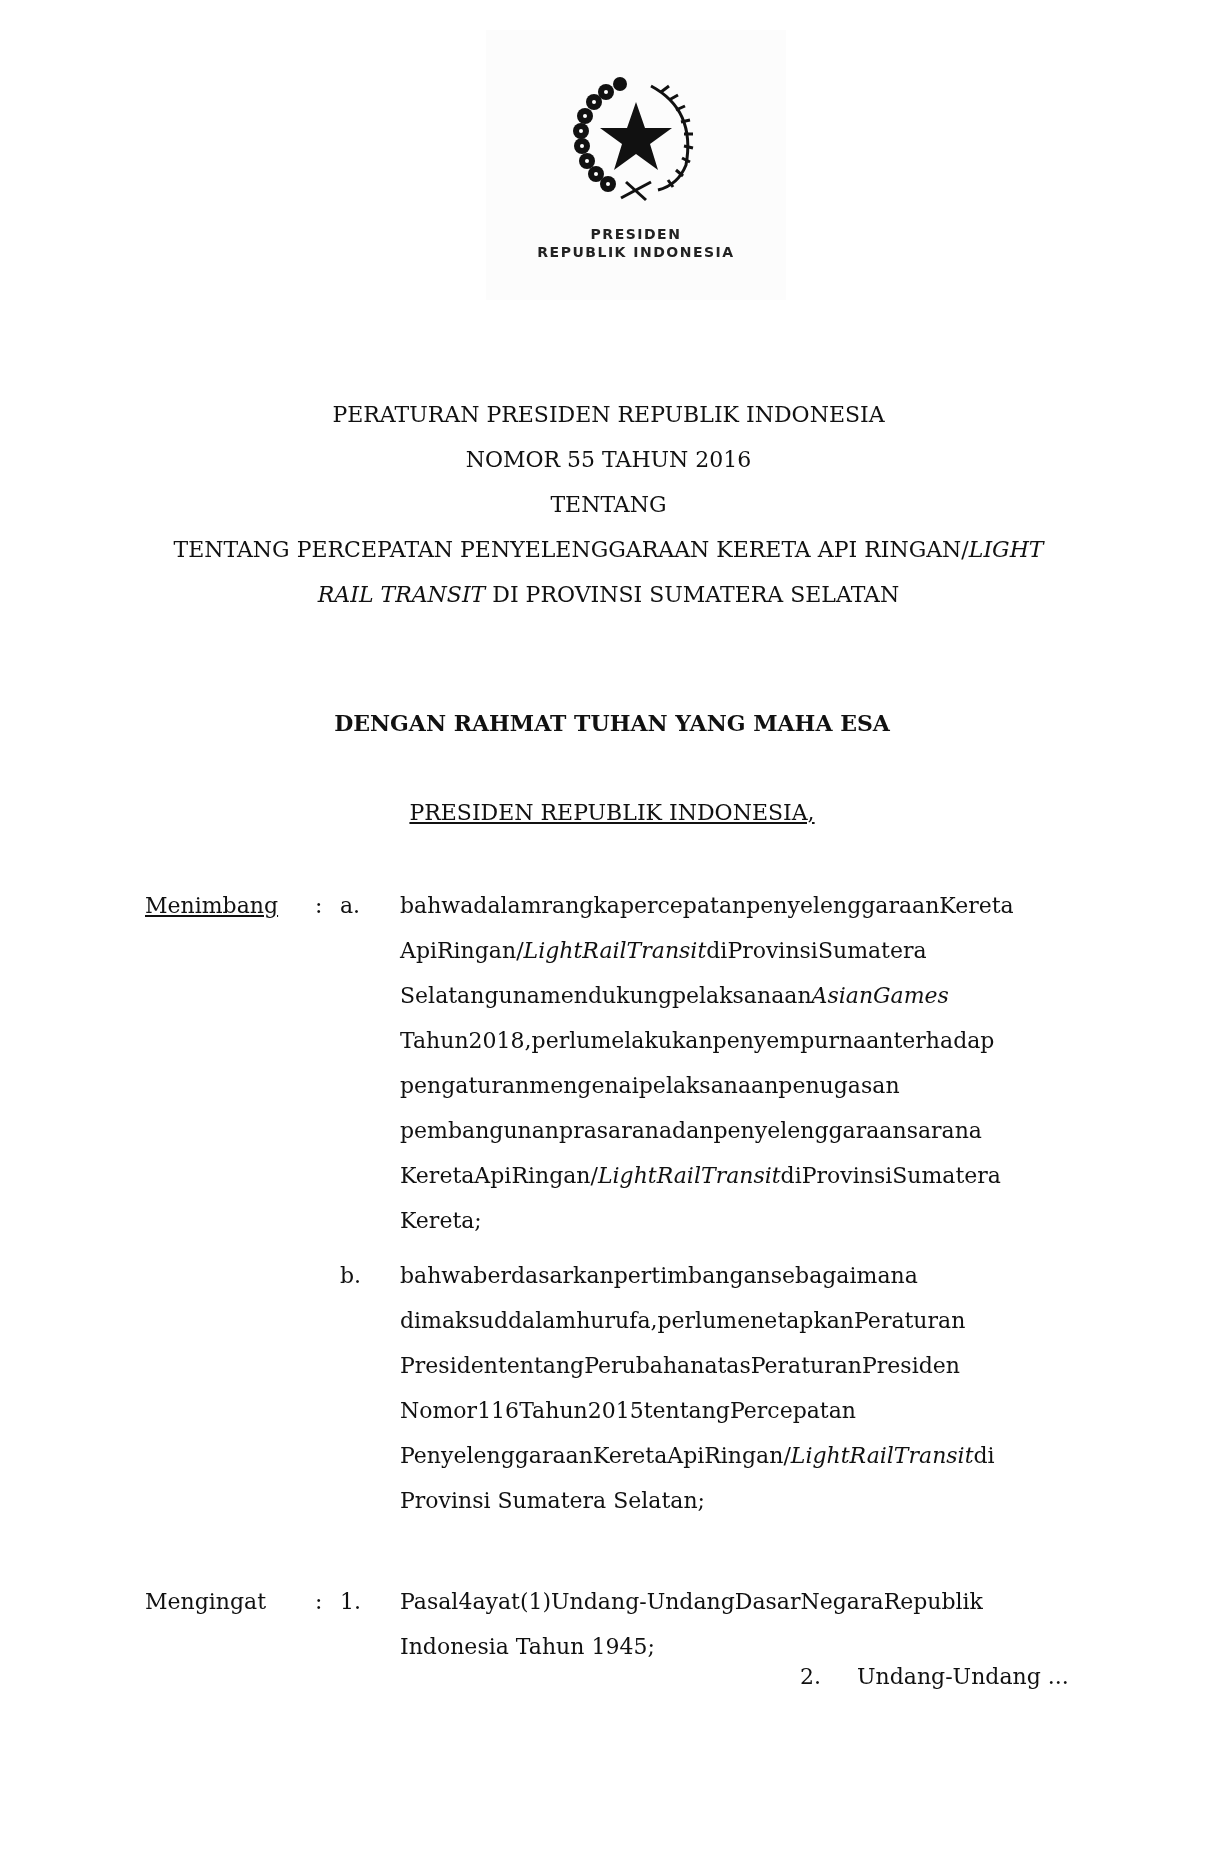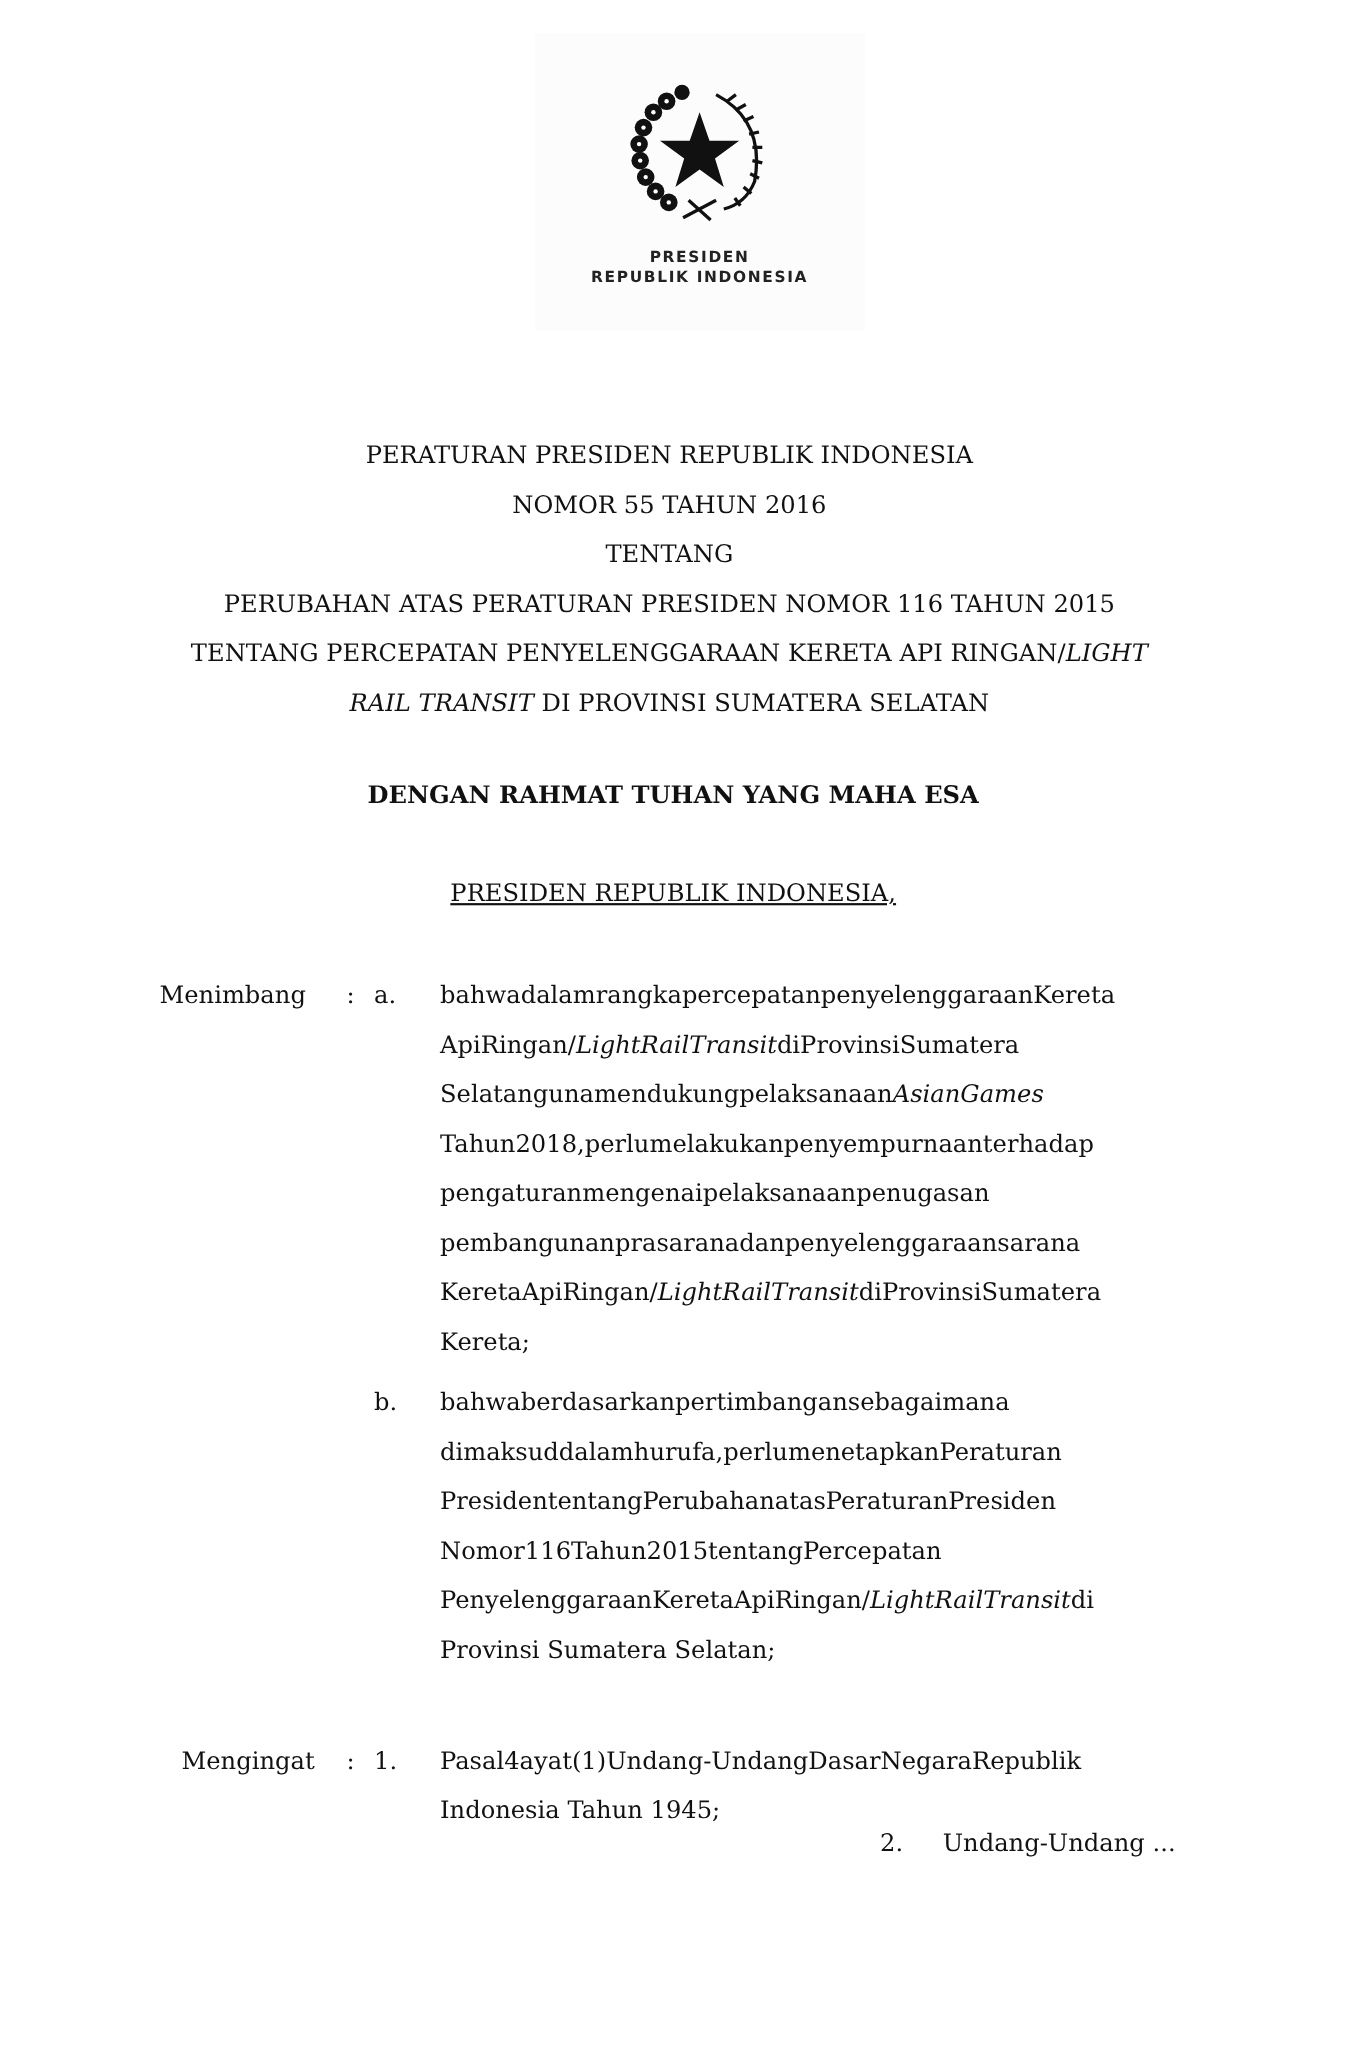--- a/index.html
+++ b/index.html
@@ -76,29 +76,28 @@
       <polygon fill="#111" points="70,32 79,58 106,58 84,74 92,100 70,84 48,100 56,74 34,58 61,58"></polygon>
     </svg>
     <div class="emblem-text emblem-t1">PRESIDEN</div>
     <div class="emblem-text emblem-t2">REPUBLIK INDONESIA</div>
   </div>
 
   <div class="title-block">
     <div class="title-line">PERATURAN PRESIDEN REPUBLIK INDONESIA</div>
     <div class="title-line">NOMOR 55 TAHUN 2016</div>
     <div class="title-line">TENTANG</div>
-    <div class="title-line">PERUBAHAN ATAS PERATURAN PRESIDEN NOMOR 116 TAHUN 2015</div>
     <div class="title-line"><span>TENTANG PERCEPATAN PENYELENGGARAAN KERETA API RINGAN/</span><i>LIGHT</i></div>
     <div class="title-line"><i>RAIL TRANSIT</i><span> DI PROVINSI SUMATERA SELATAN</span></div>
   </div>
 
   <div class="center" style="top:710px;font-weight:bold;">DENGAN RAHMAT TUHAN YANG MAHA ESA</div>
   <div class="center" style="top:800px;text-decoration:underline;">PRESIDEN REPUBLIK INDONESIA,</div>
 
-  <div class="row label" style="top:883px;">Menimbang</div>
+  <div class="row label" style="top:883px;text-decoration:underline;">Menimbang</div>
   <div class="row colon" style="top:883px;">:</div>
   <div class="row num" style="top:883px;">a.</div>
   <div class="row body-text" style="top:883px;">
       <span class="body-line justify-line">
         <span><span>bahwa</span></span>
         <span><span>dalam</span></span>
         <span><span>rangka</span></span>
         <span><span>percepatan</span></span>
         <span><span>penyelenggaraan</span></span>
         <span><span>Kereta</span></span>
@@ -192,21 +191,21 @@
         <span><span>Kereta</span></span>
         <span><span>Api</span></span>
         <span><span>Ringan/</span><i>Light</i></span>
         <span><i>Rail</i></span>
         <span><i>Transit</i></span>
         <span><span>di</span></span>
       </span>
       <span class="body-line last"><span>Provinsi Sumatera Selatan;</span></span>
     </div>
 
-  <div class="row label" style="top:1579px;margin-left:20px;">Mengingat</div>
+  <div class="row label" style="top:1579px;">Mengingat</div>
   <div class="row colon" style="top:1579px;">:</div>
   <div class="row num" style="top:1579px;">1.</div>
   <div class="row body-text" style="top:1579px;">
       <span class="body-line justify-line">
         <span><span>Pasal</span></span>
         <span><span>4</span></span>
         <span><span>ayat</span></span>
         <span><span>(1)</span></span>
         <span><span>Undang-Undang</span></span>
         <span><span>Dasar</span></span>

